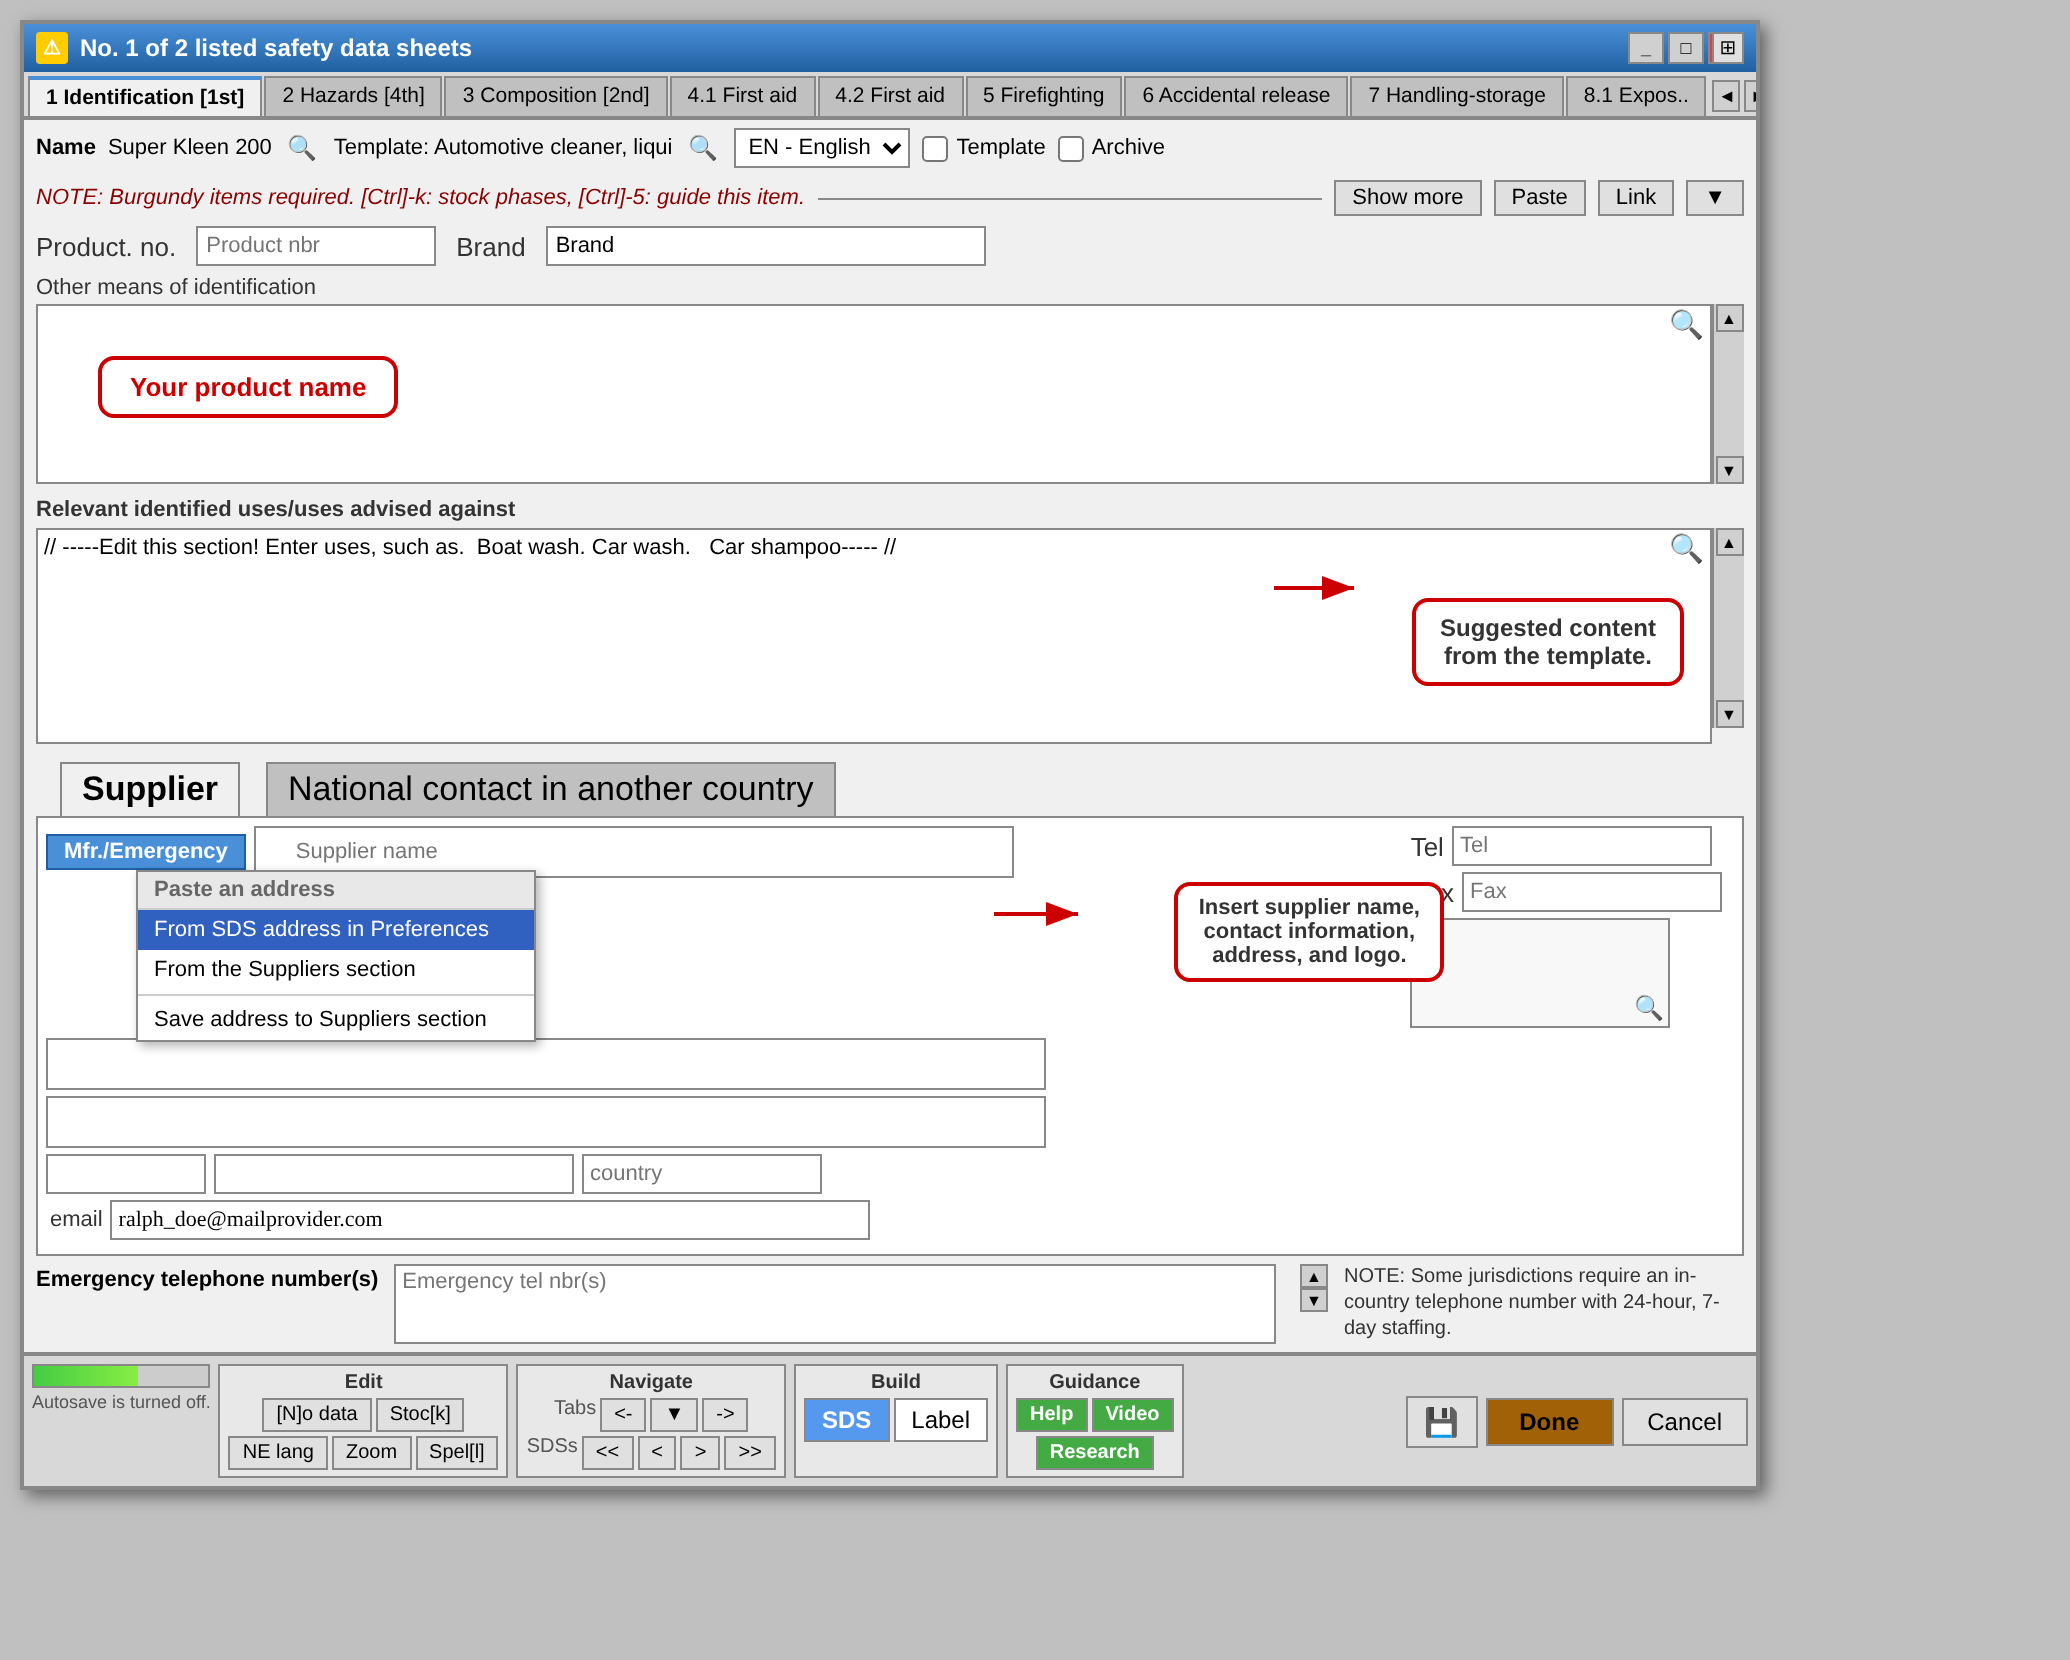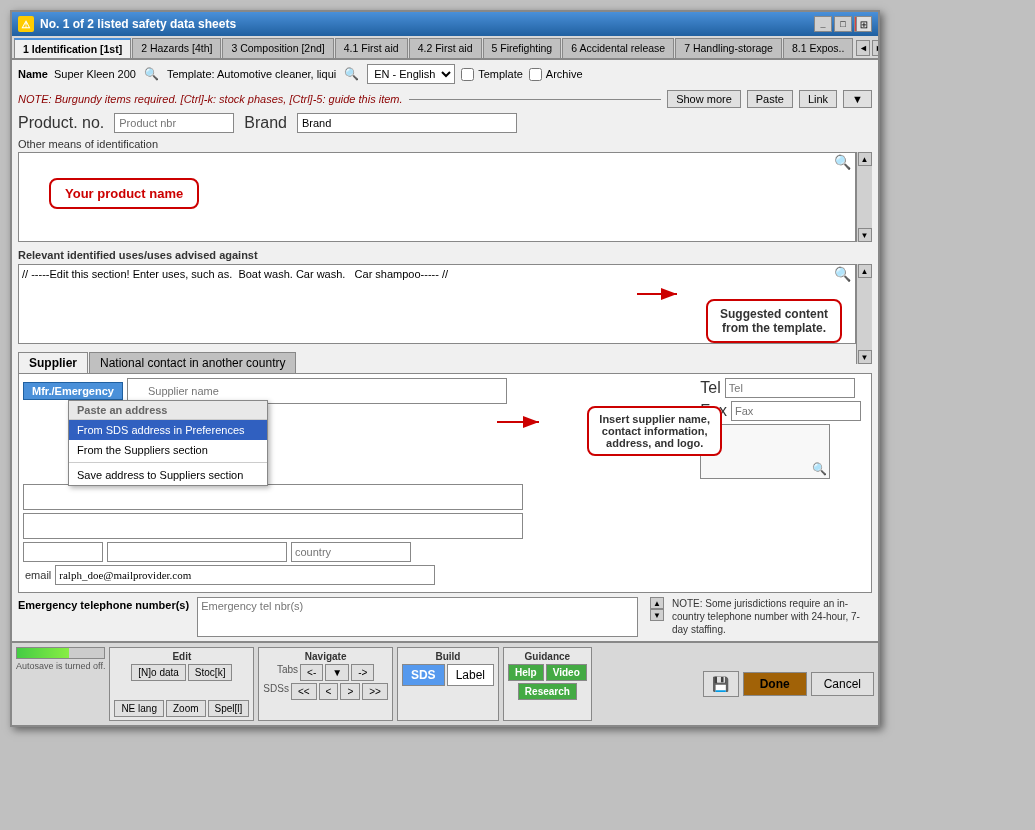--- a/index.html
+++ b/index.html
@@ -180,21 +180,21 @@
 
     
     .product-row {
       display: flex;
       align-items: center;
       padding: 3px 6px;
       gap: 10px;
       background: #f0f0f0;
     }
 
-    .field-label { font-size: 16px; color: #333; }
+    .field-label { font-size: 13px; color: #333; }
 
     .field-input {
       border: 1px solid #888;
       padding: 2px 4px;
       font-size: 11px;
       height: 20px;
       background: white;
     }
 
     .field-input.product-no { width: 120px; }
@@ -263,21 +263,21 @@
     .section-label {
       font-weight: bold;
       font-size: 11px;
       color: #333;
       padding: 3px 6px 1px 6px;
       background: #f0f0f0;
     }
 
     .relevant-textarea {
       width: calc(100% - 16px);
-      height: 80px;
+      height: 108px;
       border: 1px solid #888;
       font-size: 11px;
       padding: 3px;
       background: white;
       resize: none;
       font-family: Arial, sans-serif;
       color: #000;
     }
 
     
@@ -302,21 +302,22 @@
       margin: 4px 6px 0 6px;
       gap: 1px;
     }
 
     .supplier-tab {
       padding: 3px 10px;
       background: #c0c0c0;
       border: 1px solid #888;
       border-bottom: none;
       cursor: pointer;
-      font-size: 12px;
+      font-size: 17px;
+      margin-left: 12px;
     }
 
     .supplier-tab.active {
       background: #f0f0f0;
       font-weight: bold;
     }
 
     
     .supplier-content {
       border: 1px solid #888;
@@ -846,21 +847,21 @@
         </div>
         <span class="autosave-text">Autosave is turned off.</span>
       </div>
 
       <div class="toolbar-group">
         <div class="toolbar-group-title">Edit</div>
         <div class="toolbar-btns">
           <button class="tbtn">[N]o data</button>
           <button class="tbtn">Stoc[k]</button>
         </div>
-        <div class="toolbar-btns" style="margin-top:19px;">
+        <div class="toolbar-btns" style="margin-top:2px;">
           <button class="tbtn">NE lang</button>
           <button class="tbtn">Zoom</button>
           <button class="tbtn">Spel[l]</button>
         </div>
       </div>
 
       <div class="toolbar-group">
         <div class="toolbar-group-title">Navigate</div>
         <div class="toolbar-btns">
           <span class="tabs-label">Tabs</span>

